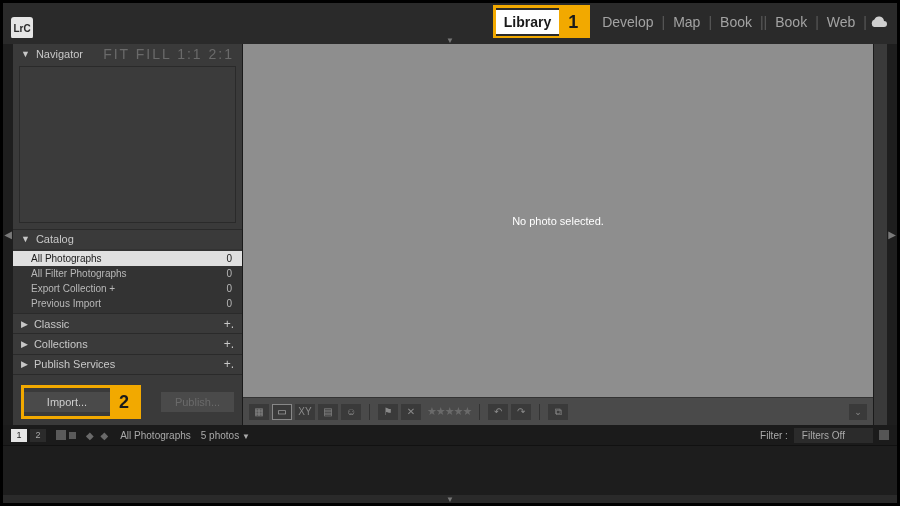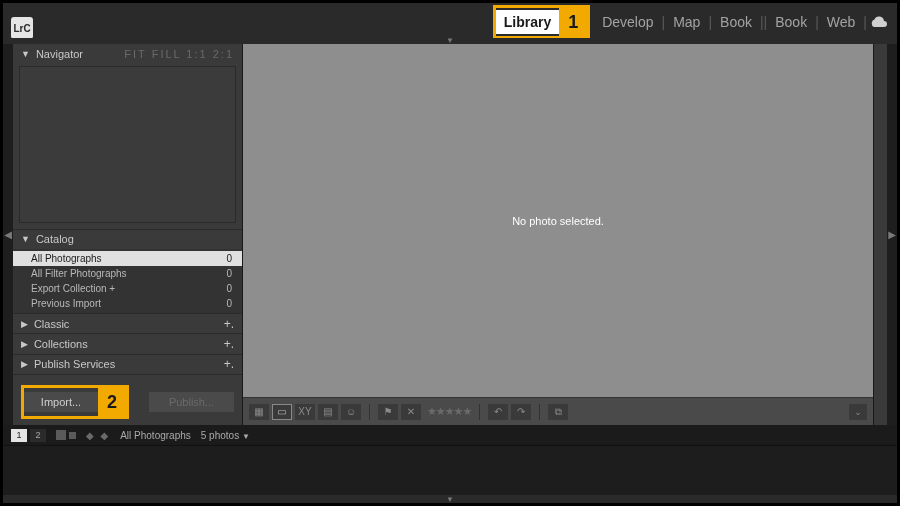--- a/index.html
+++ b/index.html
@@ -24,21 +24,21 @@
   
   .mid { flex: 1; display: flex; min-height: 0; }
   .edge { width: 10px; background: #1e1e1e; display:flex; align-items:center; justify-content:center; color:#7a7a7a; font-size:10px; }
   .left-panel { width: 230px; background: #3a3a3a; display: flex; flex-direction: column; border-right: 1px solid #1a1a1a; }
   .right-panel { width: 14px; background: #3a3a3a; border-left:1px solid #1a1a1a; }
   .center { flex: 1; background: #4a4a4a; display: flex; flex-direction: column; }
 
   
   .panel-head { display:flex; align-items:center; height:22px; padding: 0 8px; color:#c8c8c8; font-size:11px; background:#3a3a3a; }
   .panel-head .tri { margin-right:6px; font-size:9px; }
-  .panel-head .tail { margin-left:auto; font-size:11px; color:#6a6a6a; letter-spacing:2px; }
+  .panel-head .tail { margin-left:auto; font-size:14px; color:#6a6a6a; letter-spacing:2px; }
   .panel-head .plus { margin-left:auto; font-size:12px; color:#c8c8c8; }
   .panel-body { background:#333; }
   .nav-body { height:178px; background:#3b3b3b; border:1px solid #2a2a2a; margin:3px 6px 6px 6px; }
   .row-sep { border-top:1px solid #2a2a2a; }
 
   .catalog-list { padding: 2px 0; }
   .cat-row { display:flex; align-items:center; height:15px; padding:0 10px 0 18px; font-size:10px; color:#b8b8b8; cursor:pointer; }
   .cat-row.sel { background:#e0e0e0; color:#1a1a1a; }
   .cat-row .cnt { margin-left:auto; }
 
@@ -162,21 +162,21 @@
       </div>
       <div class="row-sep"></div>
       <div class="panel-head">
         <span class="tri">▶</span>
         <span>Publish Services</span>
         <span class="plus">+.</span>
       </div>
 
       <div class="panel-footer">
         <span class="import-hl">
-          <span class="btn" style="width:74px">Import...</span>
+          <span class="btn" style="width:86px">Import...</span>
           <span class="callout-num">2</span>
         </span>
         <span class="btn disabled">Publish...</span>
       </div>
     </div>
 
     <div class="center">
       <div class="canvas">
         <span>No photo selected.</span>
       </div>
@@ -215,18 +215,23 @@
       <div class="pg active">1</div>
       <div class="pg">2</div>
     </div>
     <div class="thumbsize">
       <div class="sq"></div>
       <div class="sq" style="width:7px;height:7px"></div>
     </div>
     <div class="arrows">◆ ◆</div>
     <span>All Photographs</span>
     <span><span>5 photos</span> <span style="font-size:8px">▼</span></span>
+    <div class="right">
+      <span>Filter :</span>
+      <span class="filter-pill">Filters Off</span>
+      <span class="lock"></span>
+    </div>
   </div>
 
   <div class="filmstrip"></div>
   <div class="bottom-handle">▼</div>
 
 </div>
 
 </body></html>

